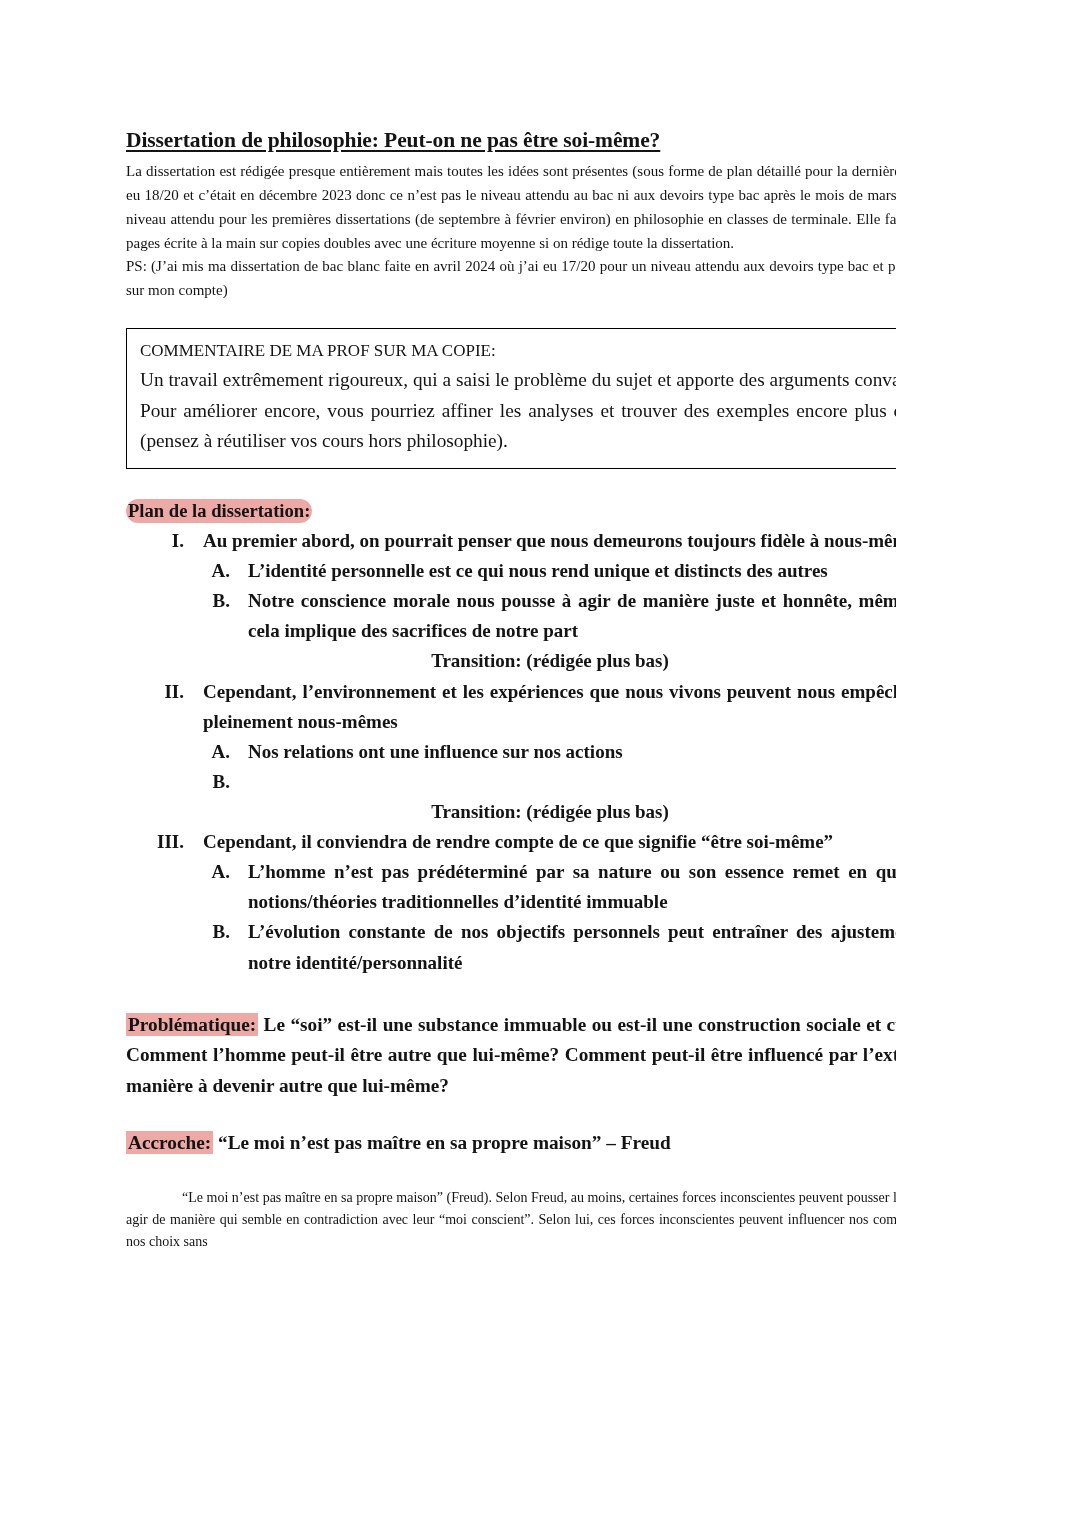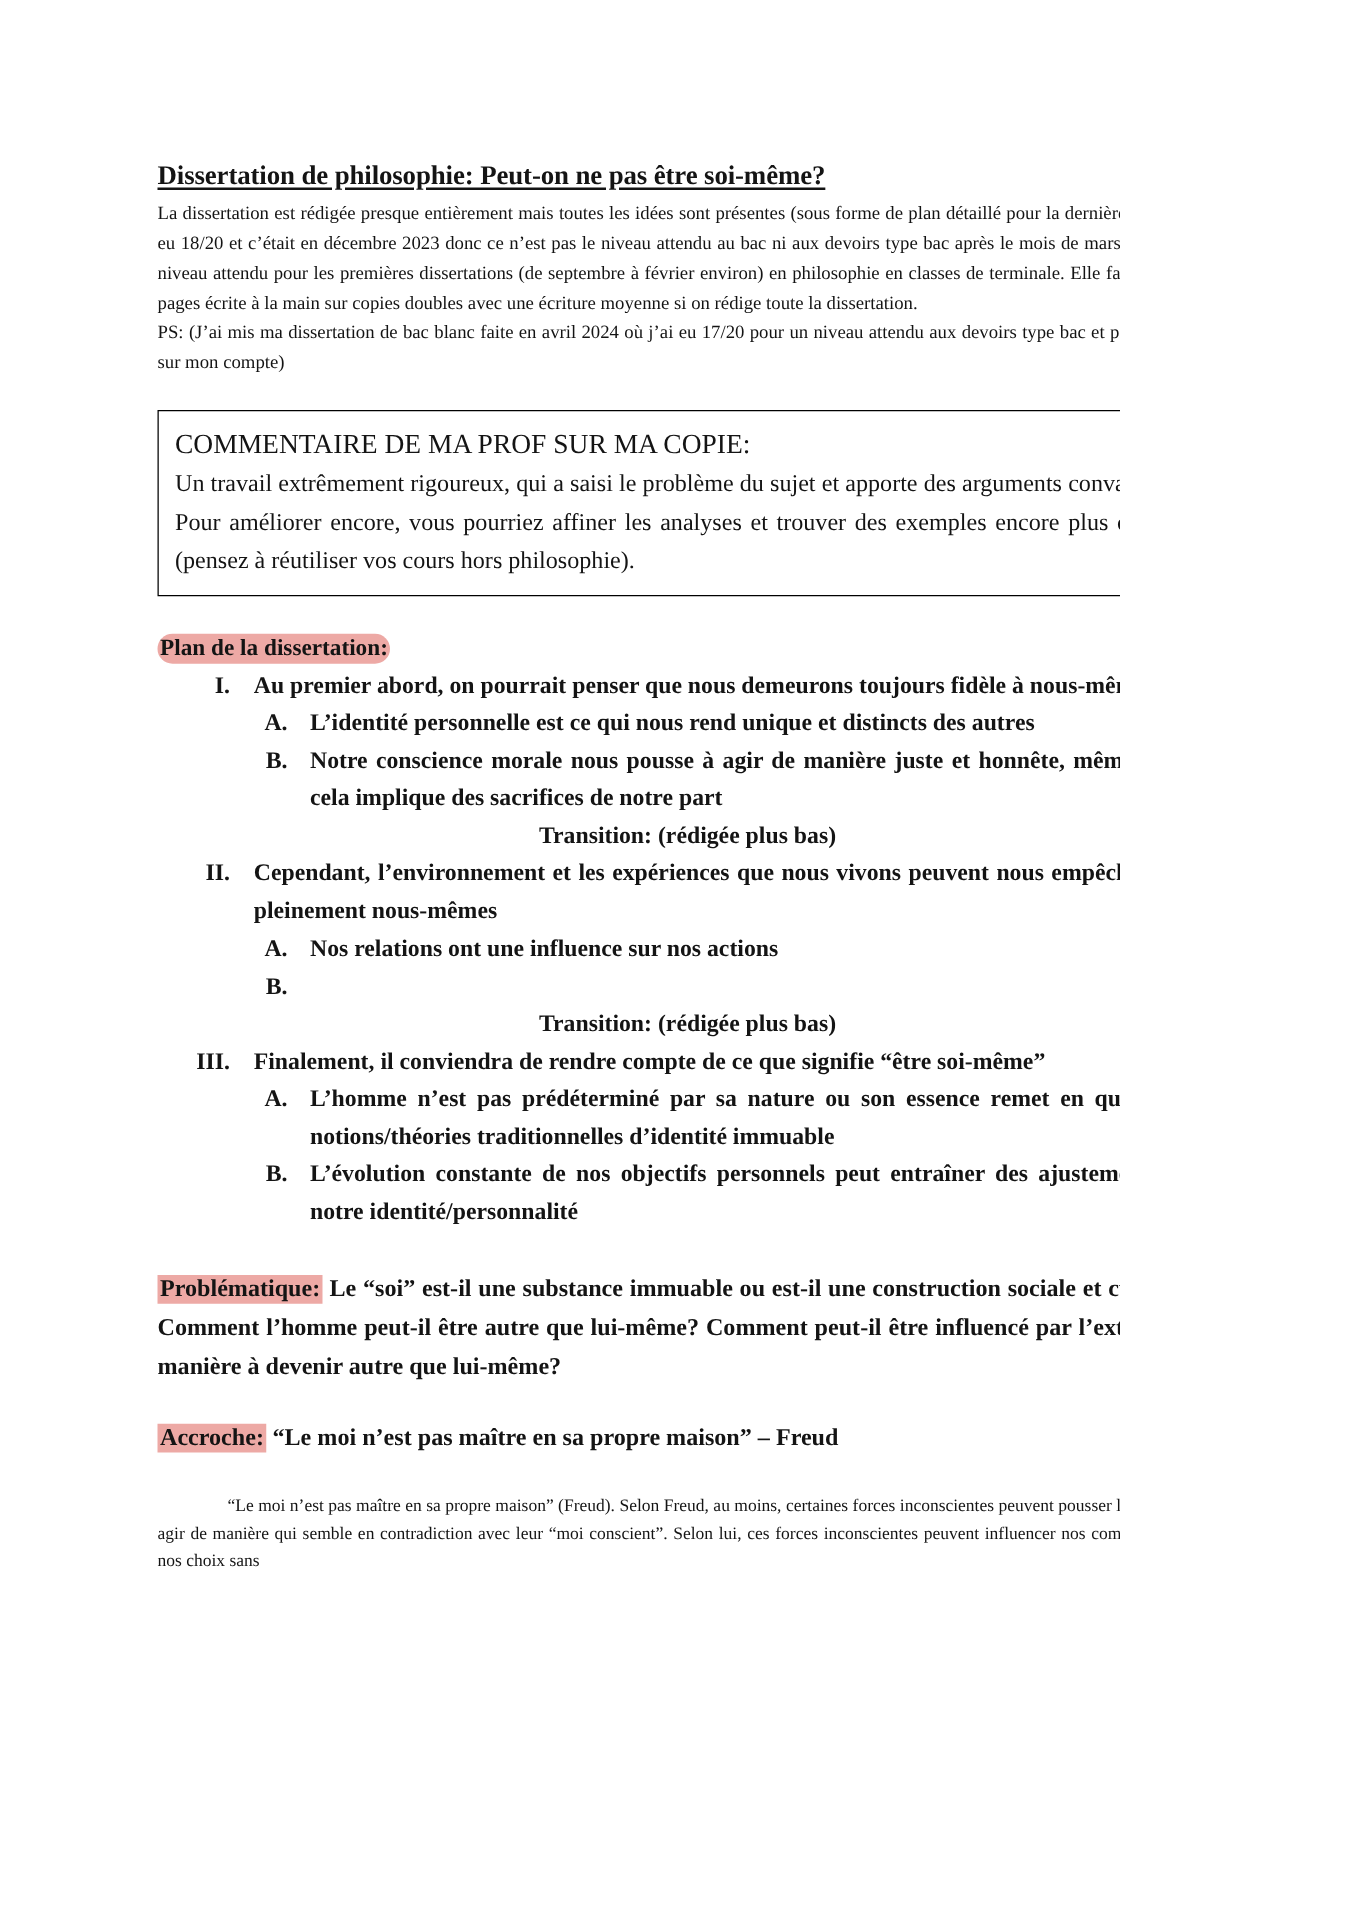--- a/index.html
+++ b/index.html
@@ -40,21 +40,21 @@
   .para.ps {
     margin-top: 0px;
   }
   .comment-box {
     margin-top: 25px;
     border: 1.6px solid #000000;
     padding: 9px 13px 11px 13px;
     box-sizing: border-box;
   }
   .comment-heading {
-    font-size: 22px;
+    font-size: 17px;
     line-height: 1.55;
     margin: 0 0 1px 0;
   }
   .comment-body {
     font-size: 19.3px;
     line-height: 1.585;
     text-align: justify;
     margin: 0;
   }
   .hl {
@@ -171,21 +171,21 @@
         <span class="otext">Nos relations ont une influence sur nos actions</span>
       </div>
       <div class="oline lvl2">
         <span class="marker">B.</span>
       </div>
 
       <p class="transition">Transition: (rédigée plus bas)</p>
 
       <div class="oline lvl1">
         <span class="marker">III.</span>
-        <span class="otext">Finalement, il conviendra de rendre compte de ce que signifie “être soi-même”</span>
+        <span class="otext">Cependant, il conviendra de rendre compte de ce que signifie “être soi-même”</span>
       </div>
       <div class="oline lvl2">
         <span class="marker">A.</span>
         <span class="otext">L’homme n’est pas prédéterminé par sa nature ou son essence remet en question les notions/théories traditionnelles d’identité immuable</span>
       </div>
       <div class="oline lvl2">
         <span class="marker">B.</span>
         <span class="otext">L’évolution constante de nos objectifs personnels peut entraîner des ajustements dans notre identité/personnalité</span>
       </div>
 

